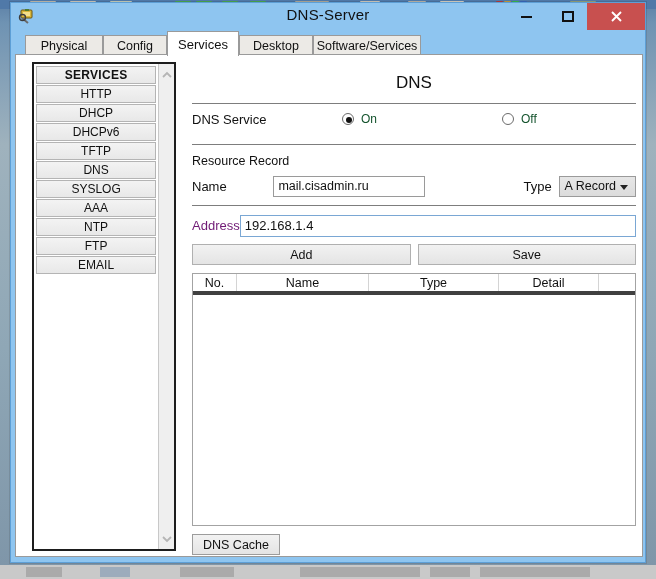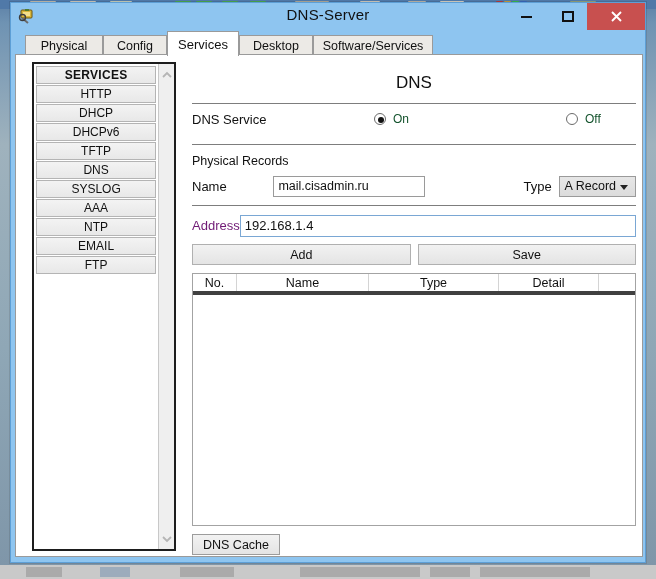--- a/index.html
+++ b/index.html
@@ -150,21 +150,21 @@
   #panel-title {
     text-align:center;
     font-size:17px;
     color:#111;
     margin-top:11px;
   }
   .hr {
     height:1px; background:#7d7d7d; margin-top:10px;
   }
   #row-service {
-    position:relative; height:30px; display:flex; align-items:center;gap:32px;
+    position:relative; height:30px; display:flex; align-items:center;
   }
   #lbl-dns-service { font-size:13px; color:#111; width:150px; }
   .radio-wrap {
     display:flex; align-items:center; cursor:default;
     font-size:12px; color:#14532d;
   }
   .radio {
     width:12px; height:12px; border-radius:50%;
     border:1px solid #6b6b6b; background:#fff;
     margin-right:7px;
@@ -318,38 +318,38 @@
           <path d="M2 2 L11 11 M11 2 L2 11" stroke="#fff" stroke-width="1.9" fill="none"></path>
         </svg>
       </div>
     </div>
 
     <div id="tabstrip">
         <div class="tab" style="left: 10px; width: 78px;">Physical</div>
         <div class="tab" style="left: 88px; width: 64px;">Config</div>
         <div class="tab active" style="left: 152px; width: 72px;">Services</div>
         <div class="tab" style="left: 224px; width: 74px;">Desktop</div>
-        <div class="tab" style="left: 298px; width: 120px;">Software/Services</div>
+        <div class="tab" style="left: 298px; width: 108px;">Software/Services</div>
       </div>
 
     <div id="client">
 
       <div id="sidebar">
         <div id="svc-list">
             <div class="svc header">SERVICES</div>
             <div class="svc">HTTP</div>
             <div class="svc">DHCP</div>
             <div class="svc">DHCPv6</div>
             <div class="svc">TFTP</div>
             <div class="svc">DNS</div>
             <div class="svc">SYSLOG</div>
             <div class="svc">AAA</div>
             <div class="svc">NTP</div>
+            <div class="svc">FTP</div>
             <div class="svc">EMAIL</div>
-            <div class="svc">FTP</div>
           </div>
         <div id="svc-scroll">
           <div class="sb-arrow" id="sb-up">
             <svg width="10" height="7" viewBox="0 0 10 7">
                 <path d="M1 6 L5 2 L9 6" stroke="#b5b5b5" stroke-width="1.8" fill="none"></path>
               </svg>
           </div>
           <div class="sb-arrow" id="sb-down">
             <svg width="10" height="7" viewBox="0 0 10 7">
                 <path d="M1 1 L5 5 L9 1" stroke="#b5b5b5" stroke-width="1.8" fill="none"></path>
@@ -370,21 +370,21 @@
             <span>On</span>
           </span>
           <span class="radio-wrap" id="radio-off-wrap">
             <span class="radio"></span>
             <span>Off</span>
           </span>
         </div>
 
         <div class="hr"></div>
 
-        <div id="lbl-resource">Physical Records</div>
+        <div id="lbl-resource">Resource Record</div>
 
         <div id="row-name">
           <span id="lbl-name">Name</span>
           <input id="input-name" type="text" value="mail.cisadmin.ru" style="">
           <span id="lbl-type">Type</span>
           <span id="select-type">
             <span>A Record</span>
             <i class="caret"></i>
           </span>
         </div>

